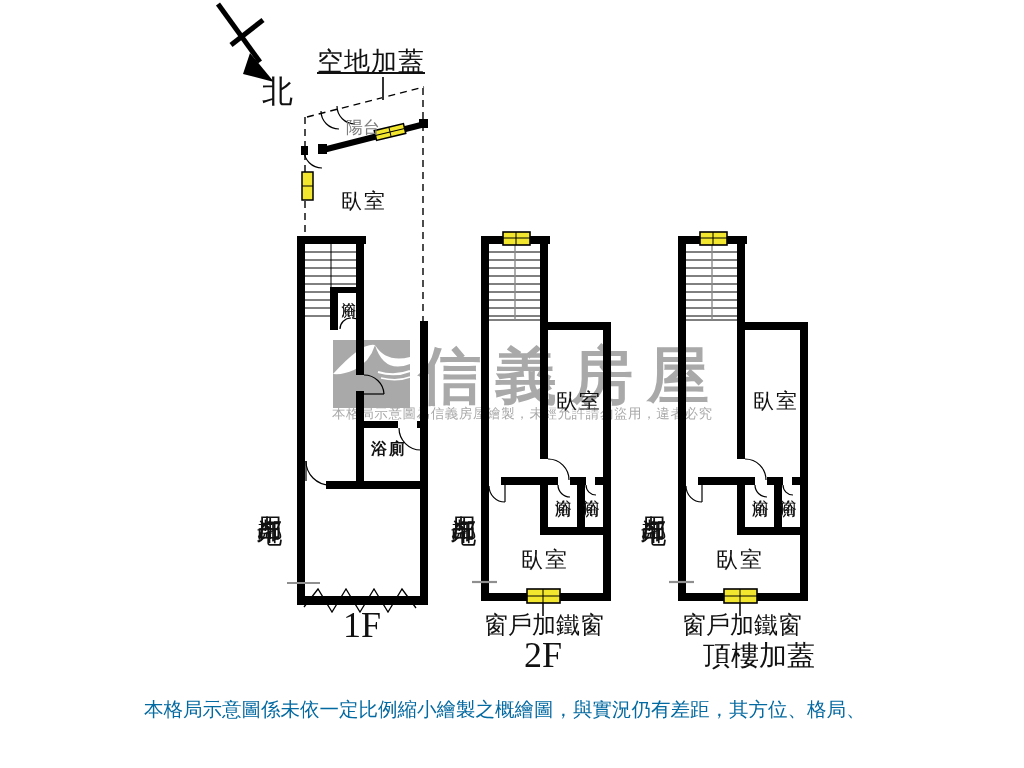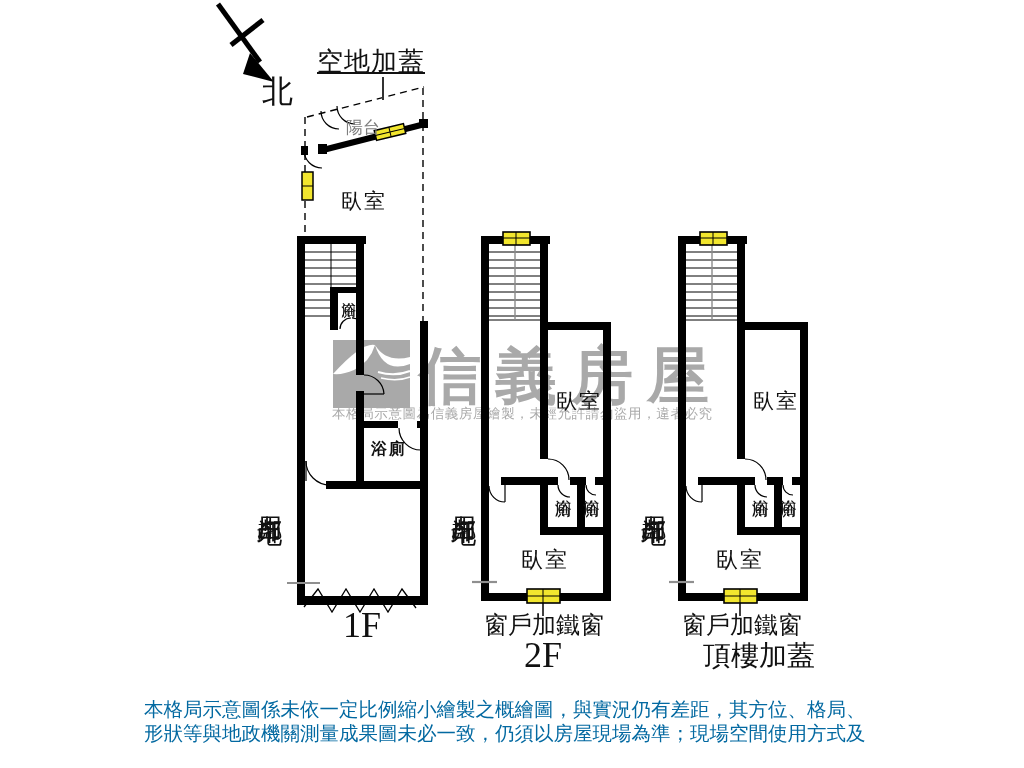--- a/index.html
+++ b/index.html
@@ -198,15 +198,14 @@
   <div class="label" style="left:753px;top:390px;font-size:21px;letter-spacing:2px;">臥室</div>
   <div class="label vtext" style="left:751px;top:486px;font-size:17px;">浴廁</div>
   <div class="label vtext" style="left:779px;top:486px;font-size:17px;">浴廁</div>
   <div class="label" style="left:716px;top:548px;font-size:22px;letter-spacing:2px;">臥室</div>
   <div class="label vtext" style="left:640px;top:495px;font-size:25px;letter-spacing:2px;">占用鄰地</div>
   <div class="label" style="left:682px;top:613px;font-size:24px;">窗戶加鐵窗</div>
   <div class="label" style="left:694px;top:641px;font-size:28px;margin-left:9px;">頂樓加蓋</div>
 
   <div class="disc">
     <div>本格局示意圖係未依一定比例縮小繪製之概繪圖，與實況仍有差距，其方位、格局、</div>
-    <div>形狀等與地政機關測量成果圖未必一致，仍須以房屋現場為準；現場空間使用方式及</div>
   </div>
 </div>
 
 </body></html>

